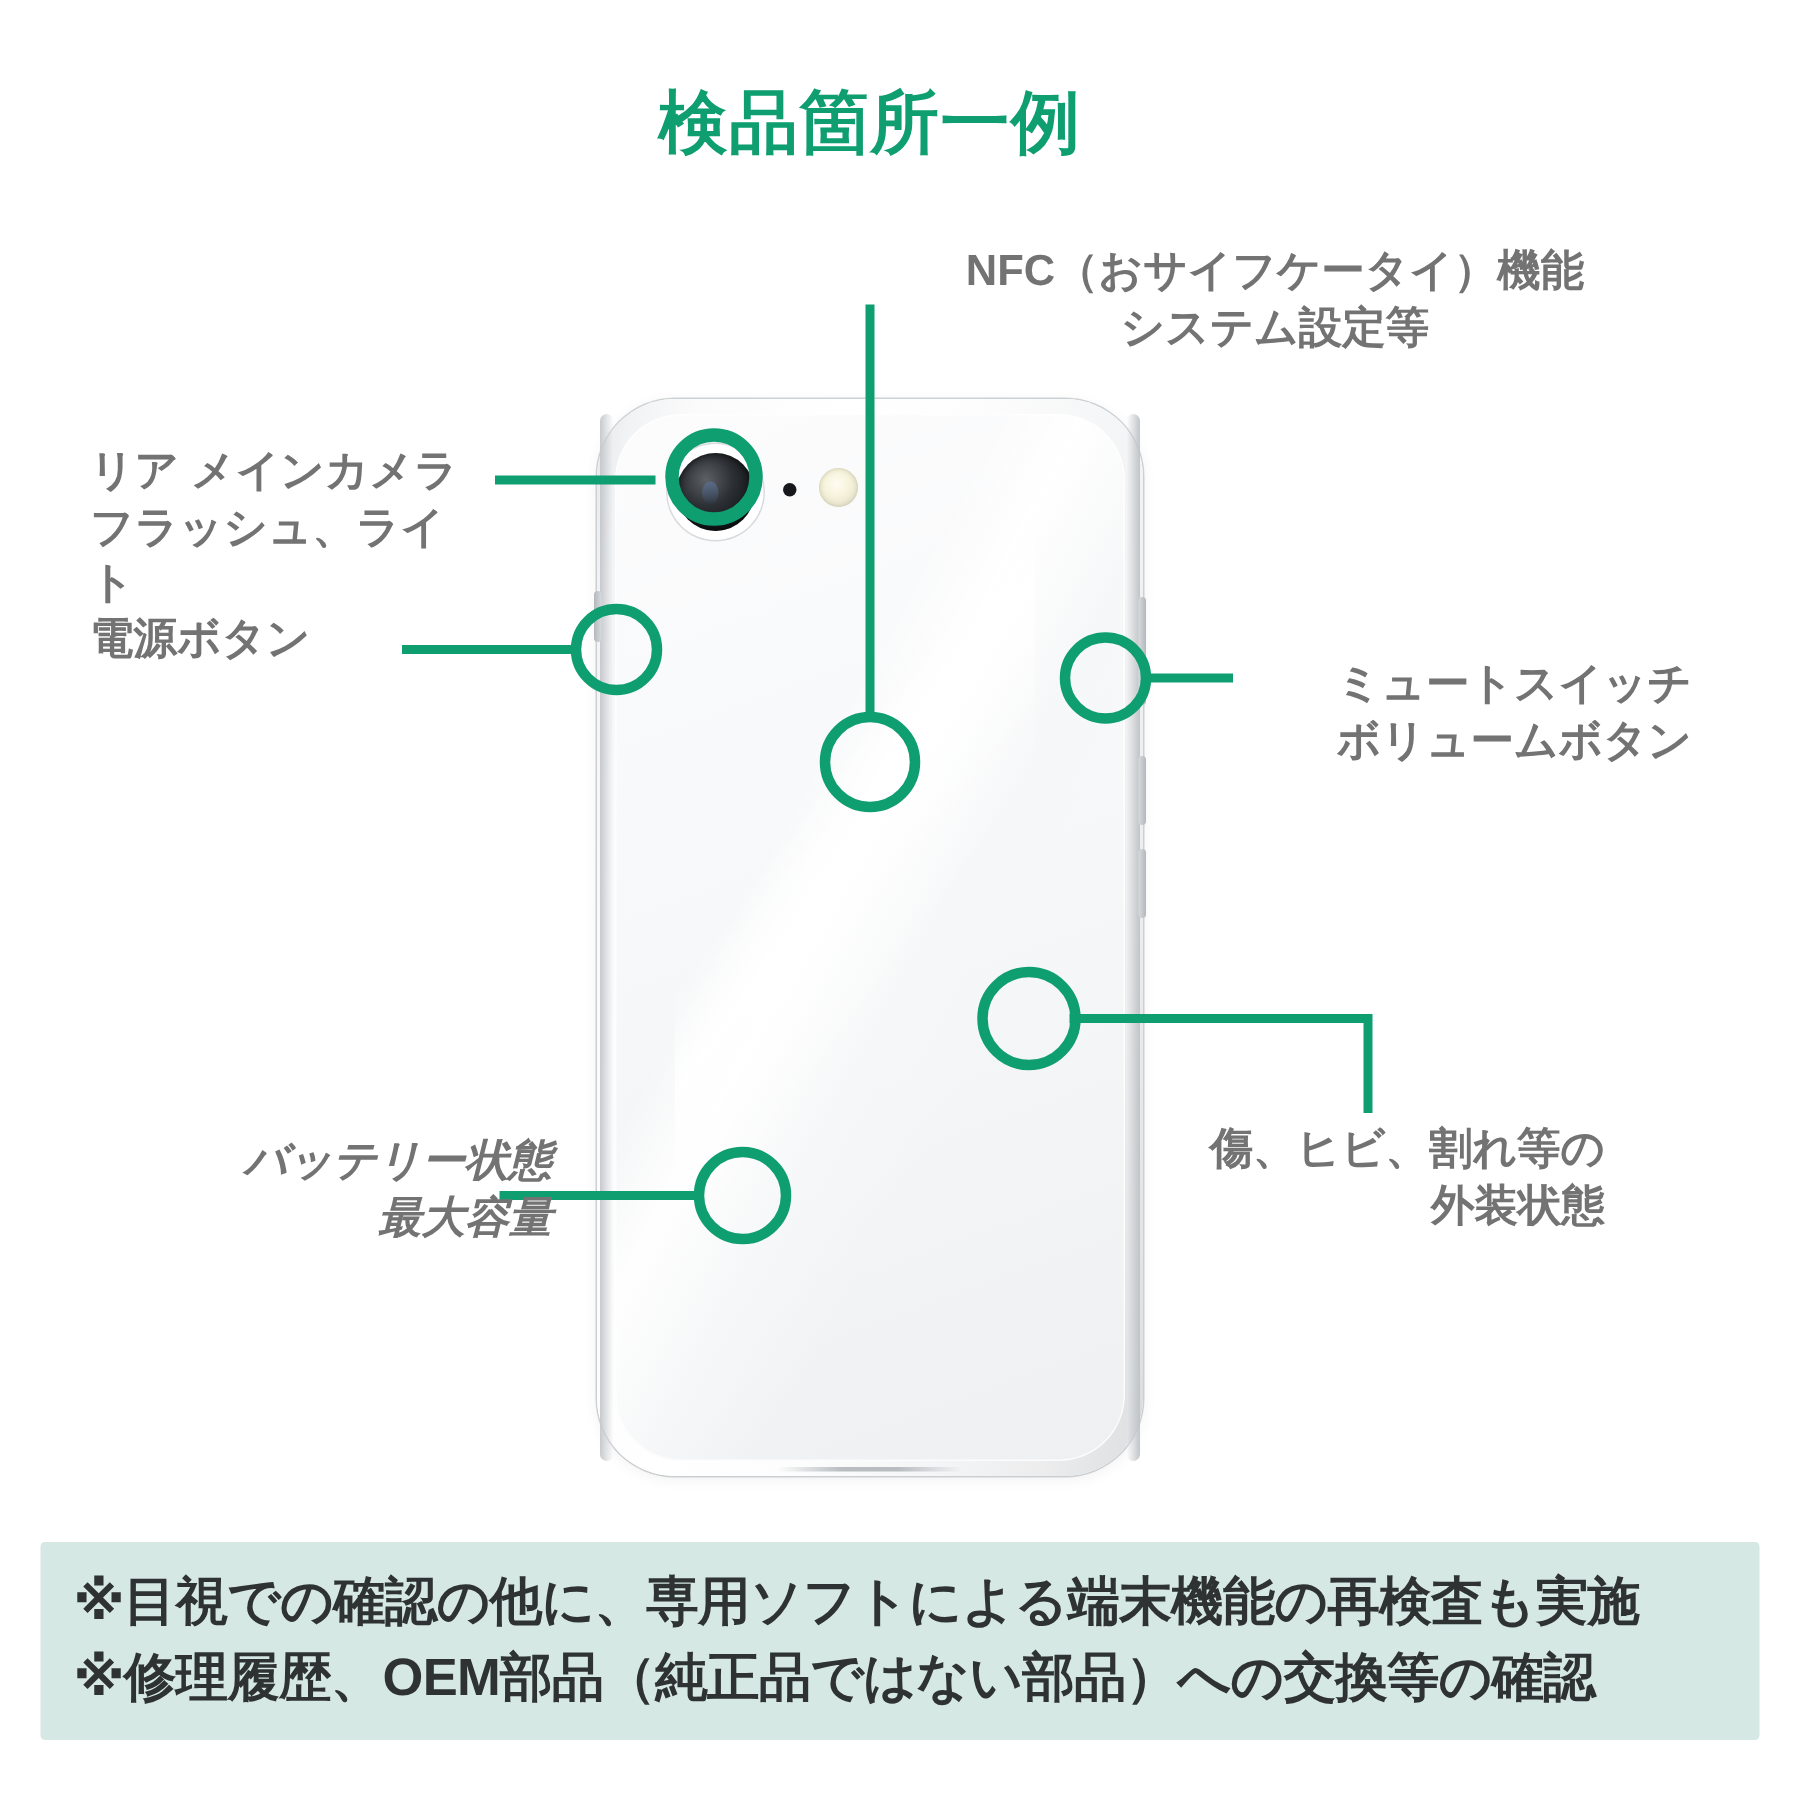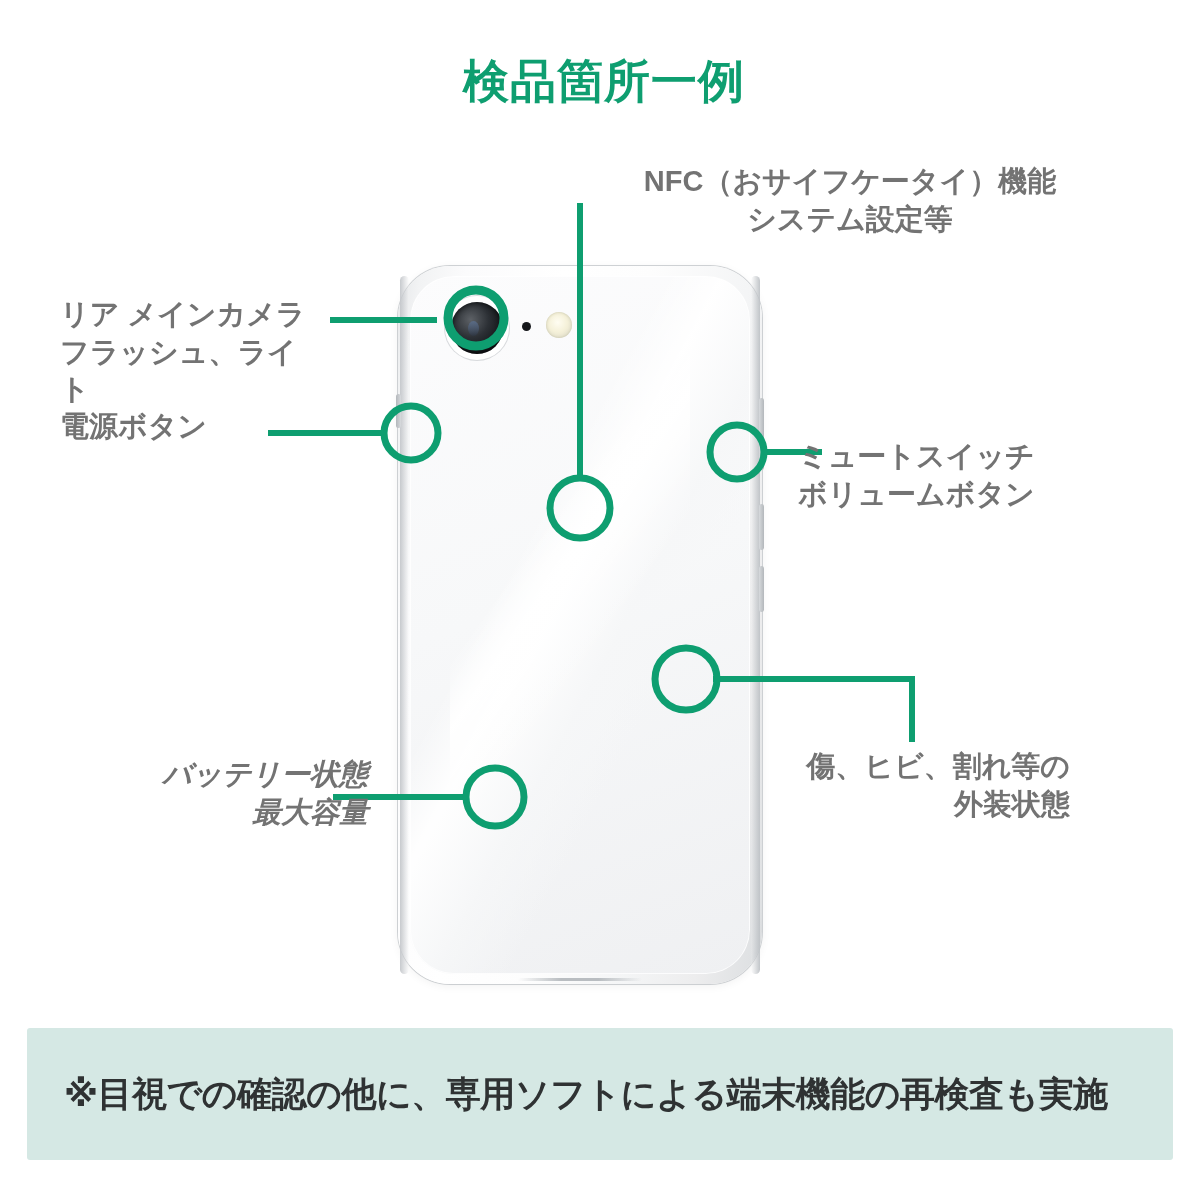--- a/index.html
+++ b/index.html
@@ -23,21 +23,20 @@
     position: absolute;
     top: 56px;
     left: 0;
     width: 1160px;
     text-align: center;
     font-size: 46px;
     font-weight: bold;
     letter-spacing: 1px;
     color: #0e9e70;
     line-height: 1.1;
-    padding-left: 24px;
   }
 
   
   #phone-wrap {
     position: absolute;
     left: 398px;
     top: 266px;
     width: 364px;
     height: 718px;
   }
@@ -215,37 +214,37 @@
     color: #737373;
     font-weight: bold;
     font-size: 29px;
     line-height: 1.30;
     white-space: pre-line;
   }
 
   #label-nfc       { left: 630px; top: 163px; width: 440px; text-align: center; }
   #label-camera    { left: 60px;  top: 296px; width: 265px; text-align: left; }
   #label-power     { left: 60px;  top: 408px; width: 205px; text-align: left; }
-  #label-mute      { left: 798px; top: 438px; width: 260px; text-align: left; }
+  #label-mute      { left: 868px; top: 438px; width: 260px; text-align: right; }
   #label-exterior  { left: 790px; top: 748px; width: 280px; text-align: right; }
   #label-battery   { left: 128px; top: 756px; width: 240px; text-align: right; font-style: italic; }
 
   
   #footer-note {
     position: absolute;
     left: 27px;
     top: 1028px;
     width: 1146px;
     height: 132px;
     background: #d5e8e4;
     border-radius: 3px;
     display: flex;
     flex-direction: column;
     justify-content: center;
-    padding-left: 37px;
+    padding-left: 22px;
     box-sizing: border-box;
   }
   .footer-line {
     font-size: 35px;
     font-weight: bold;
     color: #2f3233;
     line-height: 1.45;
     letter-spacing: -0.5px;
     white-space: pre;
   }
@@ -313,15 +312,16 @@
 ボリュームボタン</div>
 
   <div class="callout" id="label-exterior">傷、ヒビ、割れ等の
 外装状態</div>
 
   <div class="callout" id="label-battery">バッテリー状態
 最大容量</div>
 
   <div id="footer-note">
     <div class="footer-line">※目視での確認の他に、専用ソフトによる端末機能の再検査も実施</div>
+    <div class="footer-line">※修理履歴、OEM部品（純正品ではない部品）への交換等の確認</div>
   </div>
 
 </div>
 
 </body></html>

